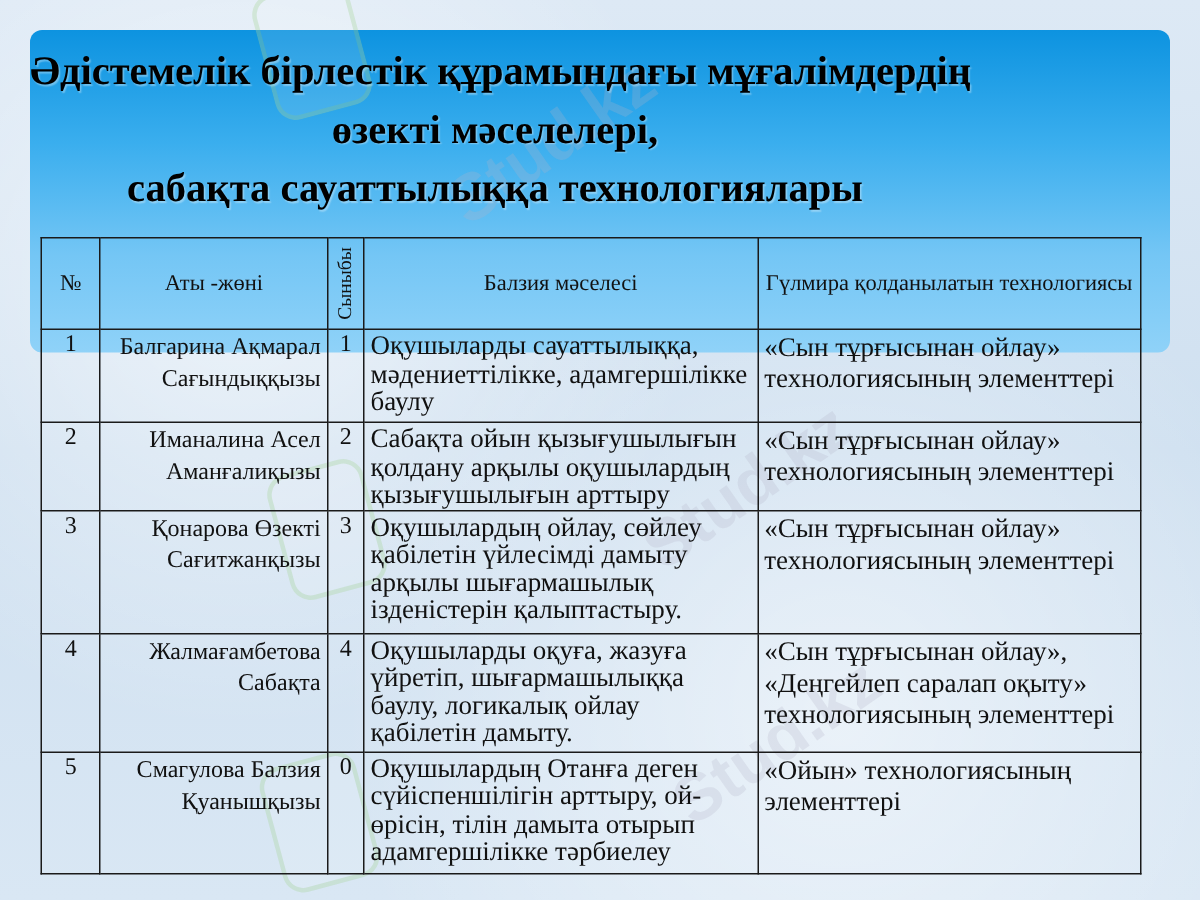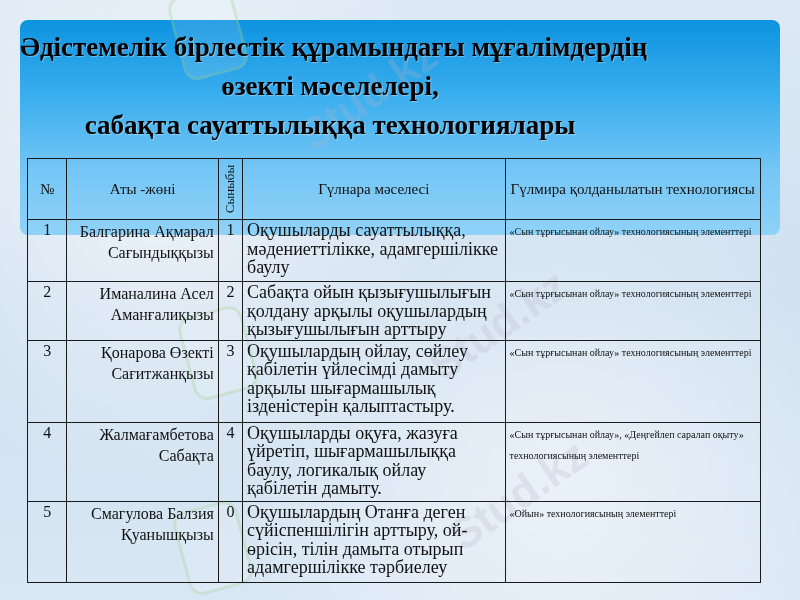--- a/index.html
+++ b/index.html
@@ -45,21 +45,21 @@
       border: 1.5px solid #1a1a1a; vertical-align: top; padding: 1px 4px;
     }
     table.main th {
       font-weight: normal; vertical-align: middle; text-align: center; height: 58px;
       font-size: 15px;
     }
     .c-num { width: 30px; text-align: center; font-size: 16px; }
     .c-name { width: 141px; font-size: 16px; line-height: 21px; text-align: right; }
     .c-grade { width: 23px; text-align: center; font-size: 16px; padding: 1px 0 !important; }
     .c-issue { width: 251px; font-size: 18px; line-height: 18.5px; }
-    .c-tech { width: 244px; font-size: 10px; line-height: 21px; }
+    .c-tech { width: 244px; font-size: 18px; line-height: 21px; }
     th.c-grade { position: relative; }
     .vert {
       display: inline-block; transform: rotate(-90deg); white-space: nowrap;
       font-size: 13px; position: absolute; left: 50%; top: 50%;
       transform-origin: center center;
       translate: -50% -50%;
     }
     th.c-tech { line-height: 20px; }
     tr.r1 td { height: 59px; }
     tr.r2 td { height: 54px; }
@@ -87,21 +87,21 @@
 </div>
 
 <table class="main">
   <thead>
     <tr>
       <th class="c-num">№</th>
       <th class="c-name">Аты -жөні</th>
       <th class="c-grade">
           <span class="vert">Сыныбы</span>
         </th>
-      <th class="c-issue">Гүлнара мәселесі</th>
+      <th class="c-issue">Балзия мәселесі</th>
       <th class="c-tech">Гүлмира қолданылатын технологиясы</th>
     </tr>
   </thead>
   <tbody>
     <tr class="r1">
       <td class="c-num">1</td>
       <td class="c-name">Балгарина Ақмарал Сағындыққызы</td>
       <td class="c-grade">1</td>
       <td class="c-issue">Оқушыларды сауаттылыққа, мәдениеттілікке, адамгершілікке баулу</td>
       <td class="c-tech">«Сын тұрғысынан ойлау» технологиясының элементтері</td>

